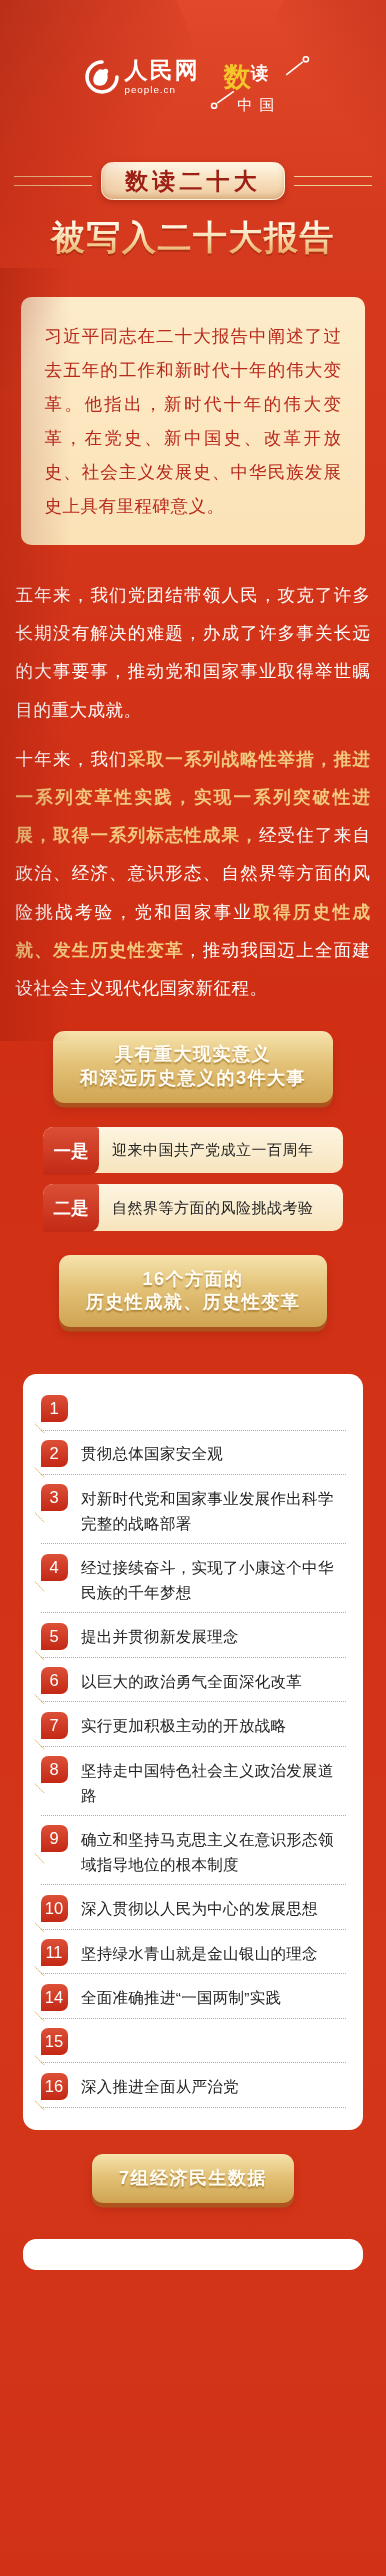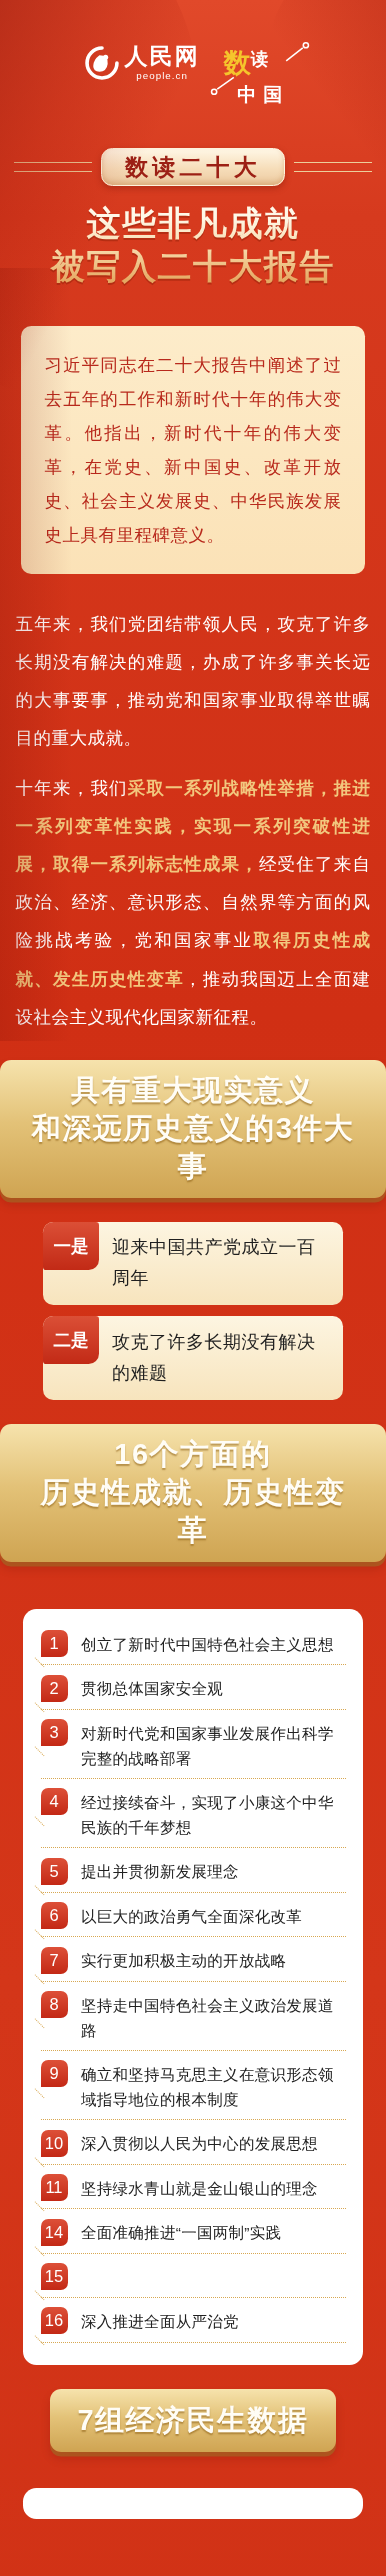--- a/index.html
+++ b/index.html
@@ -10,28 +10,28 @@
   .silk{position:absolute;pointer-events:none;}
   .silk1{top:-72px;left:-93px;width:289px;height:464px;transform:rotate(14deg);
     background:linear-gradient(105deg,rgba(122,8,2,.55),rgba(160,20,8,.25) 45%,rgba(255,120,80,0) 70%);
     border-radius:45% 55% 40% 60%;}
   .silk2{top:268px;left:-62px;width:134px;height:773px;
     background:linear-gradient(90deg,rgba(120,10,3,.38),rgba(180,30,12,0));}
   .silk3{top:-31px;right:-41px;width:155px;height:216px;transform:rotate(-18deg);
     background:linear-gradient(250deg,rgba(150,18,6,.35),rgba(255,120,80,0) 65%);border-radius:50%;}
 
   
-  .hdr{position:relative;display:flex;justify-content:center;align-items:flex-start;gap:24px;padding-top:45px;height:54px;}
+  .hdr{position:relative;display:flex;justify-content:center;align-items:flex-start;gap:24px;padding-top:59px;height:54px;}
   .plogo{display:flex;align-items:center;gap:5.2px;color:#fff;}
   .plogo-cn{font-size:23px;font-weight:bold;letter-spacing:2.1px;line-height:1;}
-  .plogo-en{font-size:9.8px;letter-spacing:1px;text-align:center;margin-top:2.1px;}
+  .plogo-en{font-size:9.8px;letter-spacing:1px;text-align:left;margin-top:2.1px;}
   .slogo{position:relative;color:#fff;width:77px;height:54px;}
   .slogo .shu{color:#f5c52c;font-size:27px;font-weight:900;}
   .slogo .du{font-size:17.5px;font-weight:700;vertical-align:7.2px;}
-  .slogo .zg{display:block;font-size:19px;font-weight:700;letter-spacing:7.2px;margin:1px 0 0 13.4px;}
+  .slogo .zg{display:block;font-size:15px;font-weight:400;letter-spacing:7.2px;margin:1px 0 0 13.4px;}
   .slogo svg{position:absolute;}
   .slogo .arr-t{top:-4.1px;right:-9.3px;}
   .slogo .arr-b{bottom:3.1px;left:-13.4px;}
 
   
   .badge-row{display:flex;align-items:center;justify-content:center;gap:9.3px;margin-top:45px;height:46px;}
   .dline{width:78px;height:8.2px;border-top:1.5px solid #eccf9c;border-bottom:1.5px solid #eccf9c;}
   .badge{background:linear-gradient(180deg,#fff7e6 0%,#f6ddb9 55%,#eccaa0 100%);
     border:1.5px solid #fff3dd;border-radius:11.3px;box-shadow:0 2.6px 6.2px rgba(110,20,4,.35), inset 0 -3.1px 5.2px rgba(190,120,60,.35);
     color:#9c2015;font-size:23px;font-weight:900;letter-spacing:4.1px;padding:6.2px 23px;line-height:1;}
@@ -49,32 +49,32 @@
   
   .para{margin:31px 15.5px 0;color:#ffffff;font-size:17.5px;line-height:2.18;letter-spacing:0.5px;text-align:justify;}
   .para + .para{margin-top:11.3px;}
   .para .gold{color:#f2c77e;font-weight:700;}
 
   
   .gbanner{width:fit-content;margin:24px auto 0;text-align:center;
     background:linear-gradient(180deg,#f6e3ad 0%,#e3c278 45%,#cfa452 100%);
     border-radius:11.3px;padding:12.4px 27px;
     box-shadow:0 4.6px 0 rgba(156,116,40,.55),0 6.2px 9.3px rgba(90,10,0,.18);}
-  .gbanner div{color:#fffdf6;font-size:29px;font-weight:900;line-height:1.3;letter-spacing:1.5px;
+  .gbanner div{color:#fffdf6;font-size:18px;font-weight:900;line-height:1.3;letter-spacing:1.5px;
     text-shadow:0 1.5px 1.5px rgba(140,95,20,.55);}
 
   
   .rows3{margin:24px 43px 0;}
   .row3{position:relative;background:linear-gradient(180deg,#fdf5e1,#f7e4bd);border-radius:10.3px;
     margin-top:11px;padding:10.3px 13.4px 10.3px 69px;min-height:25px;display:flex;align-items:center;}
   .row3:first-child{margin-top:0;}
   .tag3{position:absolute;left:0;top:0;background:linear-gradient(180deg,#db4f36,#c22a16);
     color:#fff;font-size:17.5px;font-weight:700;width:56px;height:48px;display:flex;align-items:center;justify-content:center;
     border-radius:10.3px 3.1px 10.3px 3.1px;}
-  .row3-text{color:#1f1f1f;font-size:18px;line-height:1.75;letter-spacing:0.5px;}
+  .row3-text{color:#1f1f1f;font-size:15px;line-height:1.75;letter-spacing:0.5px;}
 
   
   .card16{margin:47px 23px 0;background:#ffffff;border-radius:13.4px;padding:21.6px 17.5px 13.4px;}
   .ach{display:flex;align-items:flex-start;padding-bottom:7.2px;margin-bottom:9.3px;border-bottom:1.5px dotted #d8a852;}
   .ach-num{flex:none;width:27px;height:27px;background:linear-gradient(180deg,#dd5038,#c32815);
     border-radius:7.2px 7.2px 7.2px 0;color:#fff;font-size:16.5px;display:flex;align-items:center;justify-content:center;position:relative;}
   .ach-num::after{content:"";position:absolute;left:-7.2px;bottom:-6.2px;width:13.4px;border-top:1.5px dotted #d8a852;transform:rotate(45deg);}
   .ach-text{color:#222;font-size:15.5px;line-height:1.62;padding:1.5px 0 0 13.4px;letter-spacing:0.3px;}
 
   
@@ -116,21 +116,20 @@
     </div>
   </header>
 
   <div class="badge-row" data-interactable="false">
     <span class="dline" data-interactable="false"></span>
     <span class="badge" data-interactable="false">数读二十大</span>
     <span class="dline" data-interactable="false"></span>
   </div>
 
   <h1 class="title" data-interactable="false">
-    <div data-interactable="false">这些非凡成就</div>
     <div data-interactable="false">被写入二十大报告</div>
   </h1>
 
   <section class="intro-card" data-interactable="false">
     <p data-interactable="false">习近平同志在二十大报告中阐述了过去五年的工作和新时代十年的伟大变革。他指出，新时代十年的伟大变革，在党史、新中国史、改革开放史、社会主义发展史、中华民族发展史上具有里程碑意义。</p>
   </section>
 
   <p class="para" data-interactable="false">五年来，我们党团结带领人民，攻克了许多长期没有解决的难题，办成了许多事关长远的大事要事，推动党和国家事业取得举世瞩目的重大成就。</p>
   <p class="para" data-interactable="false"><span>十年来，我们</span><span class="gold">采取一系列战略性举措，推进一系列变革性实践，实现一系列突破性进展，取得一系列标志性成果，</span><span>经受住了来自政治、经济、意识形态、自然界等方面的风险挑战考验，党和国家事业</span><span class="gold">取得历史性成就、发生历史性变革</span><span>，推动我国迈上全面建设社会主义现代化国家新征程。</span></p>
 
@@ -139,33 +138,32 @@
       <div>和深远历史意义的3件大事</div>
     </div>
 
   <div class="rows3" data-interactable="false">
     <div class="row3" data-interactable="false">
       <span class="tag3" data-interactable="false">一是</span>
       <div class="row3-text" data-interactable="false">迎来中国共产党成立一百周年</div>
     </div>
     <div class="row3" data-interactable="false">
       <span class="tag3" data-interactable="false">二是</span>
-      <div class="row3-text" data-interactable="false">攻克了许多长期没有解决的难题</div>
+      <div class="row3-text" data-interactable="false">自然界等方面的风险挑战考验</div>
     </div>
   </div>
 
   <div class="gbanner" data-interactable="false">
       <div>16个方面的</div>
       <div>历史性成就、历史性变革</div>
     </div>
 
   <section class="card16" data-interactable="false">
     <div class="ach" data-interactable="false">
         <span class="ach-num" data-interactable="false">1</span>
-        <div class="ach-text" data-interactable="false">创立了新时代中国特色社会主义思想</div>
       </div>
     <div class="ach" data-interactable="false">
         <span class="ach-num" data-interactable="false">2</span>
         <div class="ach-text" data-interactable="false">贯彻总体国家安全观</div>
       </div>
     <div class="ach" data-interactable="false">
         <span class="ach-num" data-interactable="false">3</span>
         <div class="ach-text" data-interactable="false">对新时代党和国家事业发展作出科学完整的战略部署</div>
       </div>
     <div class="ach" data-interactable="false">

